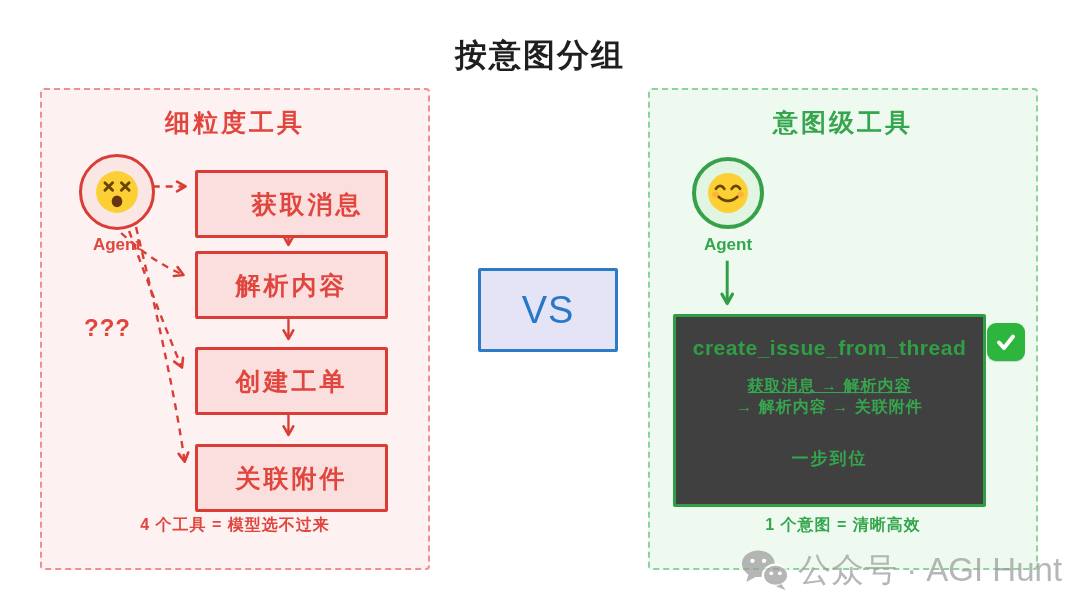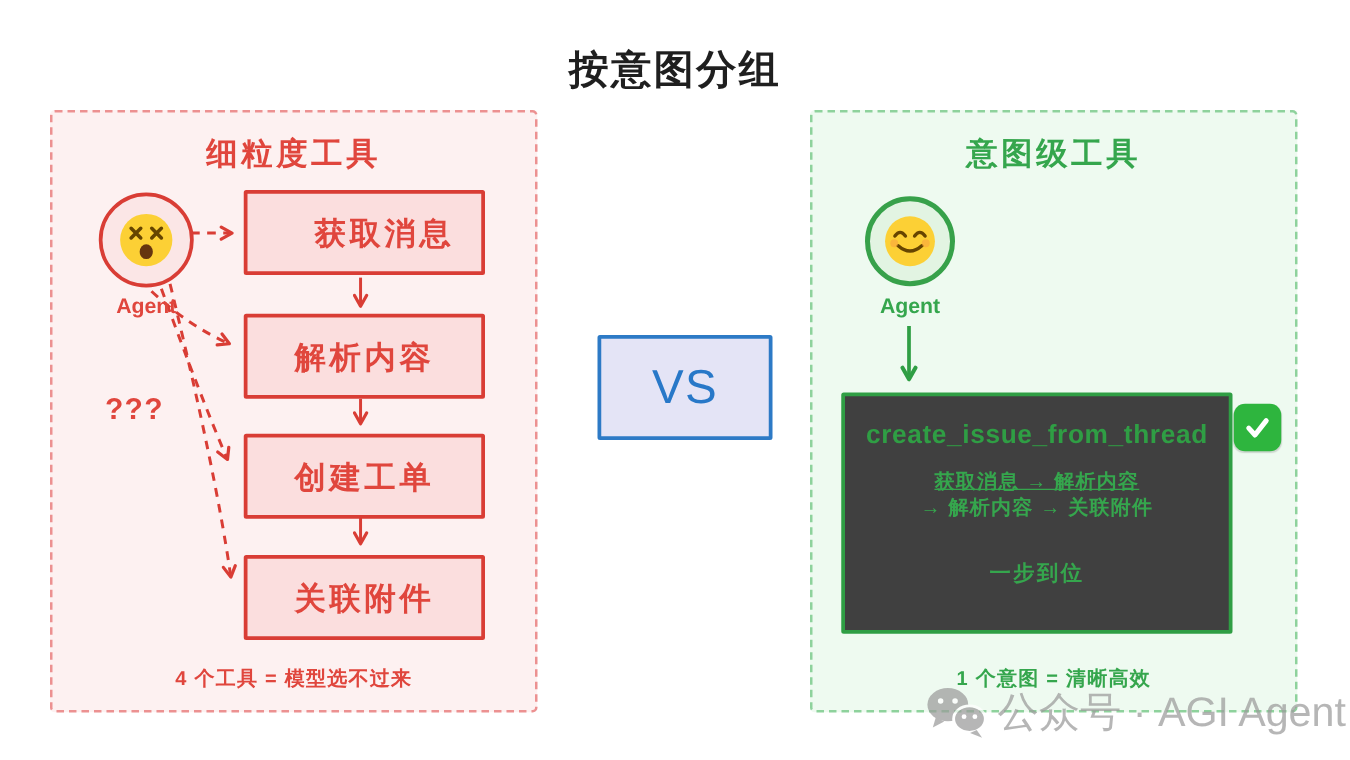--- a/index.html
+++ b/index.html
@@ -40,21 +40,21 @@
     position:absolute;left:153px;width:193px;height:68px;box-sizing:border-box;
     background:#fbdede;border:3px solid #d93d35;border-radius:2px;
     display:flex;align-items:center;justify-content:center;
     font-size:25px;font-weight:700;color:#e0463d;letter-spacing:3px;
   }
   .q-marks{
     position:absolute;left:42px;top:224px;font-size:24px;font-weight:700;
     color:#e0463d;letter-spacing:1px;
   }
   .caption{
-    position:absolute;top:443px;left:0;width:100%;text-align:center;
+    position:absolute;top:425px;left:0;width:100%;text-align:center;
     font-size:16px;font-weight:600;letter-spacing:1px;
   }
   .panel.left .caption{color:#e0463d;}
   .panel.right .caption{color:#35a64d;}
   .vs-box{
     position:absolute;left:478px;top:268px;width:140px;height:84px;box-sizing:border-box;
     background:#e4e4f6;border:3px solid #2d7ac6;border-radius:2px;
     display:flex;align-items:center;justify-content:center;
     font-size:38px;font-weight:400;color:#2878c8;letter-spacing:1px;
   }
@@ -108,21 +108,21 @@
       <circle cx="20" cy="20" r="19" fill="#fcd035"></circle>
       <path d="M9,11.5 L16,18.5 M16,11.5 L9,18.5" stroke="#664500" stroke-width="2.6" stroke-linecap="round" fill="none"></path>
       <path d="M24,11.5 L31,18.5 M31,11.5 L24,18.5" stroke="#664500" stroke-width="2.6" stroke-linecap="round" fill="none"></path>
       <ellipse cx="20" cy="28.5" rx="4.8" ry="5.4" fill="#66350f"></ellipse>
     </svg>
   </div>
   <div class="agent-label">Agent</div>
 
   <div class="q-marks">???</div>
 
-  <div class="tool-box" style="top:62px;padding-left:32px;">
+  <div class="tool-box" style="top:80px;padding-left:32px;">
     <span>获取消息</span>
   </div>
   <div class="tool-box" style="top:161px;">
     <span>解析内容</span>
   </div>
   <div class="tool-box" style="top:257px;">
     <span>创建工单</span>
   </div>
   <div class="tool-box" style="top:354px;">
     <span>关联附件</span>
@@ -178,14 +178,14 @@
   <svg width="50" height="44" viewBox="0 0 52 44">
     <ellipse cx="19" cy="15.5" rx="17" ry="13.8" fill="#9b9b9b"></ellipse>
     <path d="M9,26 L6.5,34.5 L16,29.5 Z" fill="#9b9b9b"></path>
     <circle cx="13" cy="12.5" r="2.3" fill="#ffffff"></circle>
     <circle cx="25" cy="12.5" r="2.3" fill="#ffffff"></circle>
     <ellipse cx="37" cy="27.5" rx="13.2" ry="11" fill="#9b9b9b" stroke="#ffffff" stroke-width="2.4"></ellipse>
     <path d="M43,36.5 L47.5,43 L37.5,39 Z" fill="#9b9b9b"></path>
     <circle cx="32.5" cy="25.5" r="2" fill="#ffffff"></circle>
     <circle cx="41.5" cy="25.5" r="2" fill="#ffffff"></circle>
   </svg>
-  <span class="watermark-text">公众号 · AGI Agent</span>
+  <span class="watermark-text">公众号 · AGI Hunt</span>
 </div>
 
 </body></html>

